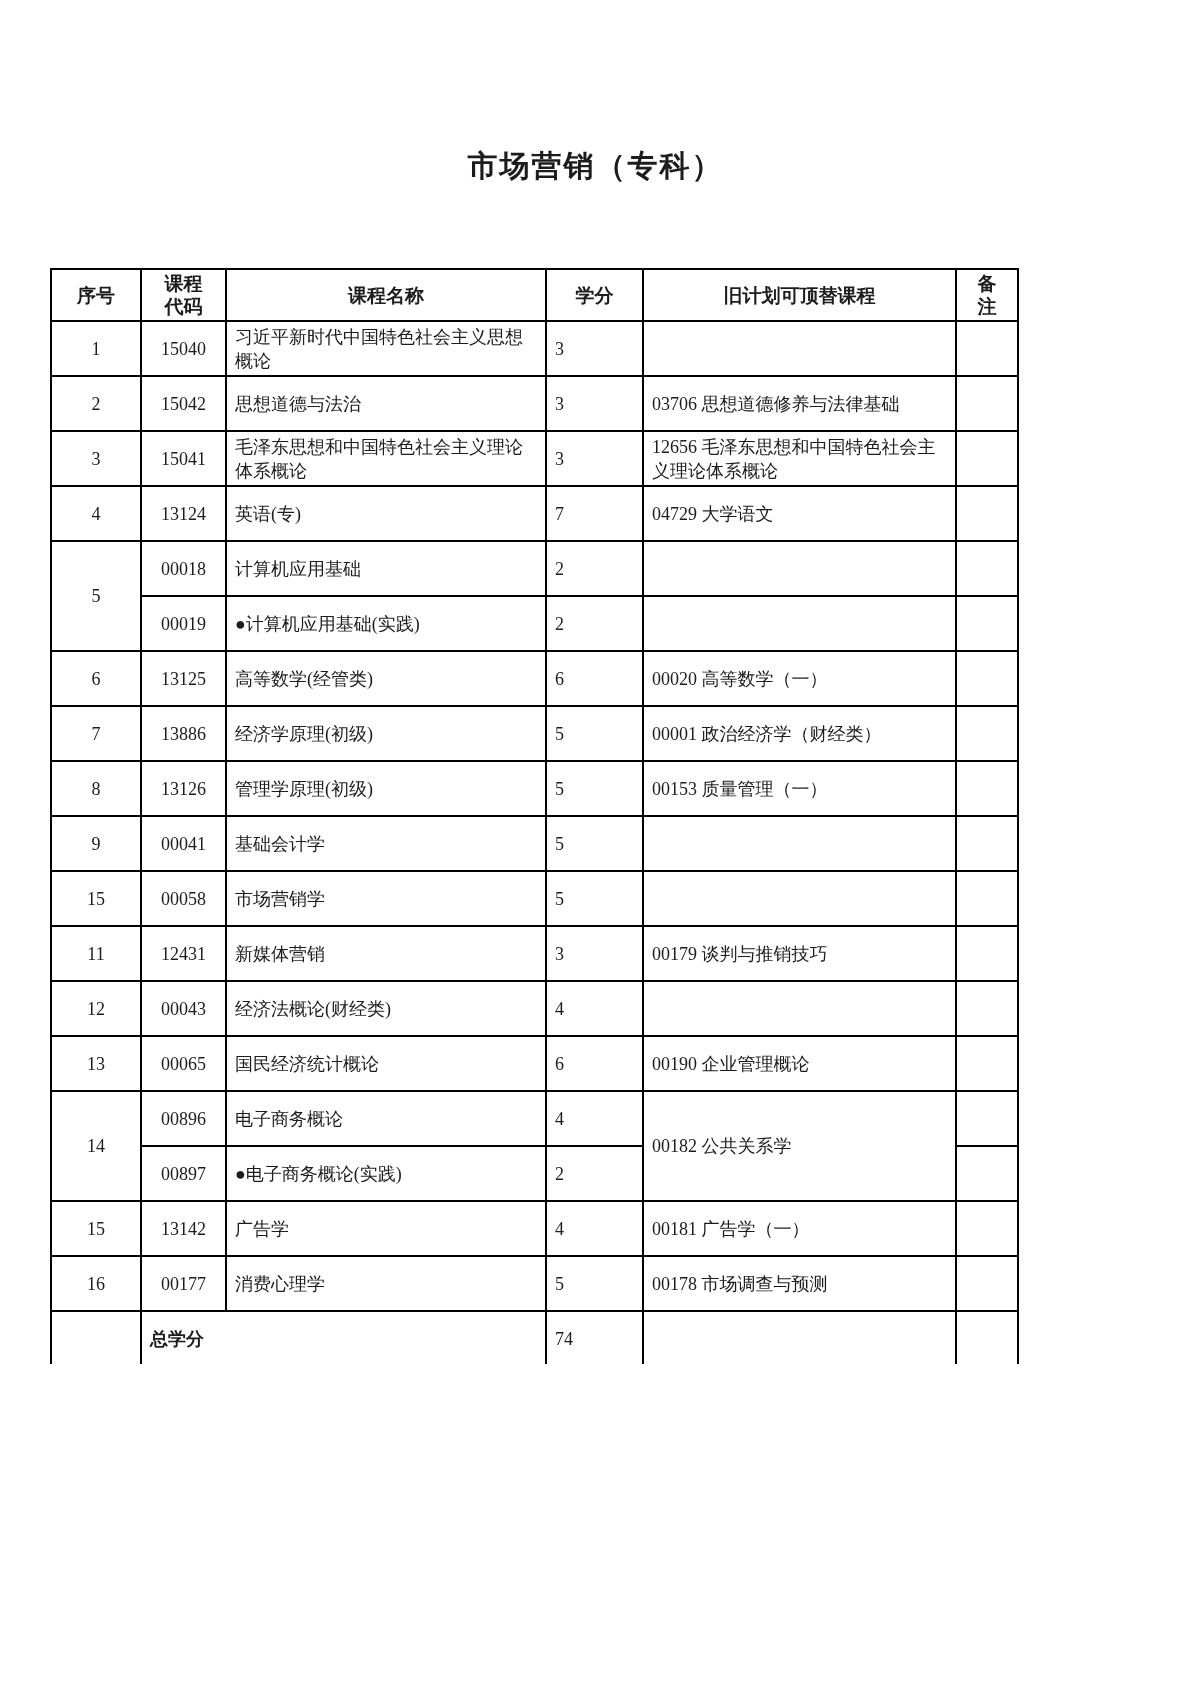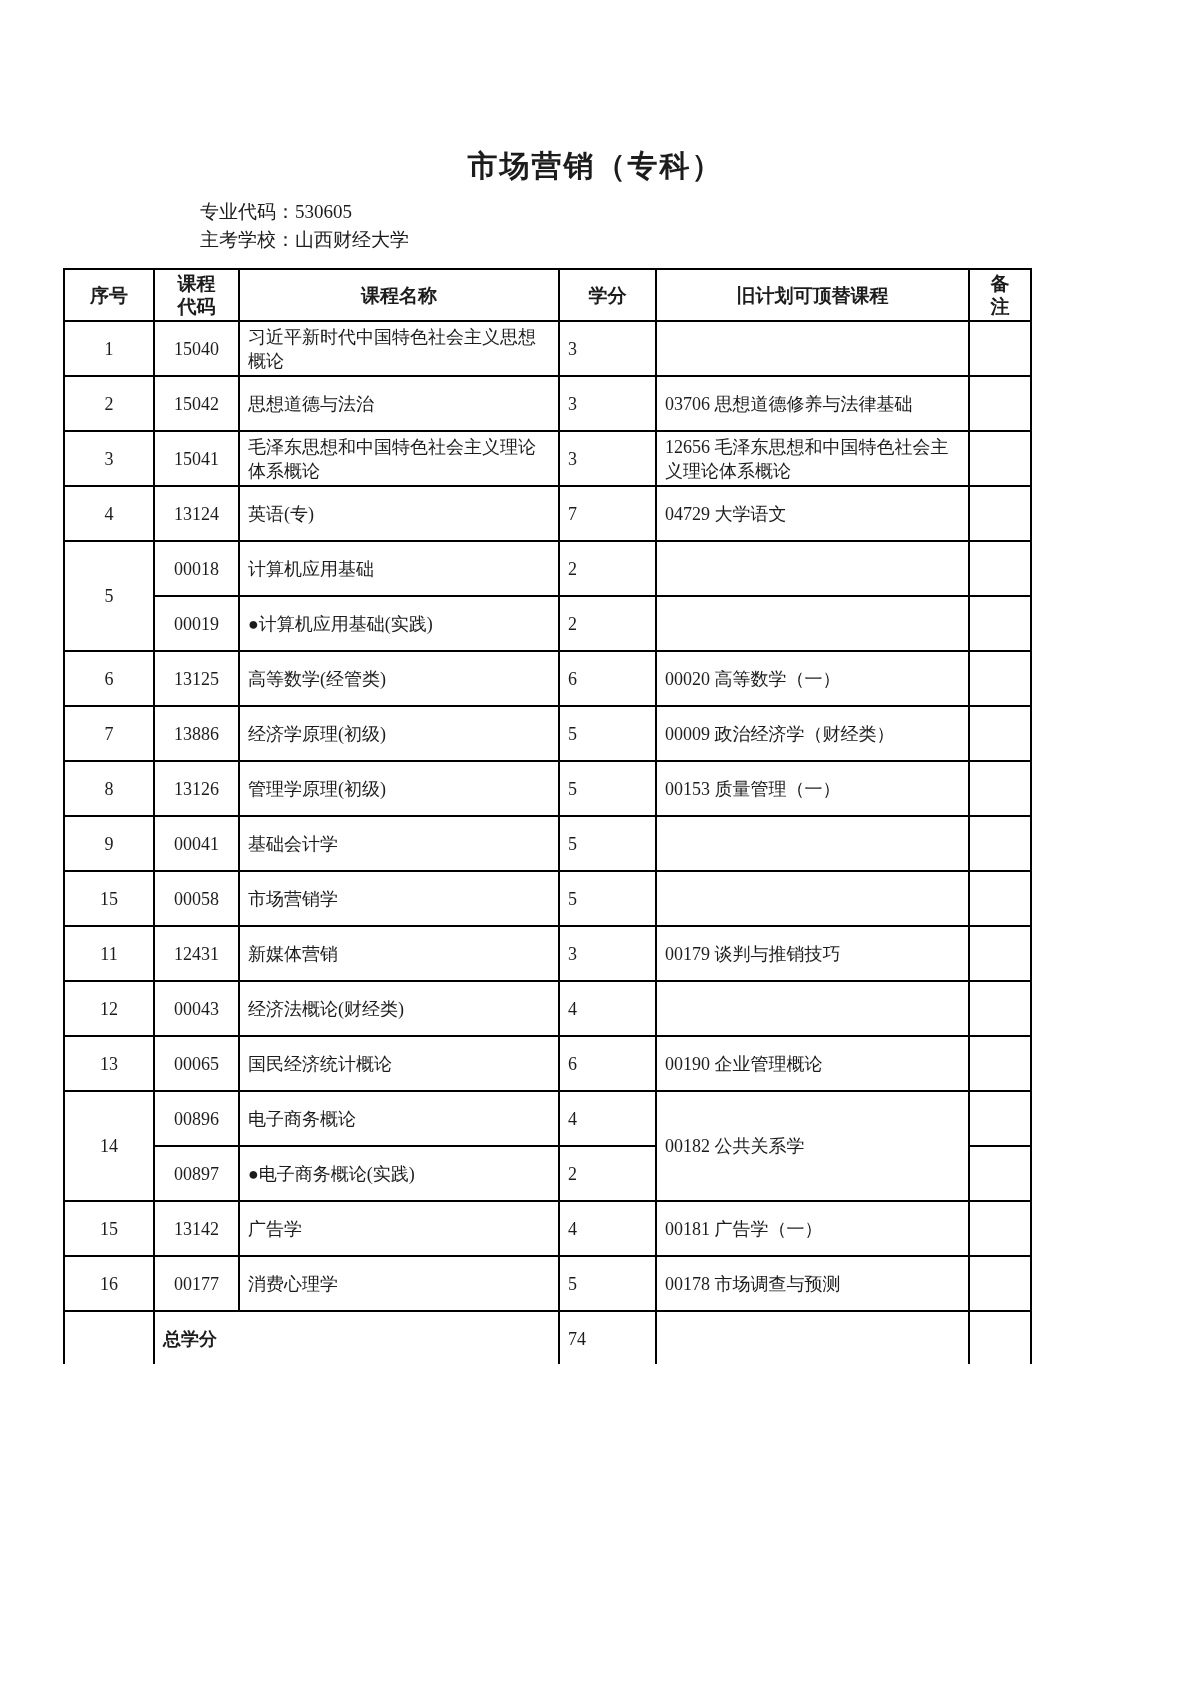--- a/index.html
+++ b/index.html
@@ -33,21 +33,21 @@
   .meta-block {
     position: absolute;
     top: 198px;
     left: 200px;
     font-size: 19px;
     line-height: 28px;
   }
   table.course-table {
     position: absolute;
     top: 268px;
-    left: 63px;
+    left: 50px;
     width: 967px;
     border-collapse: collapse;
     table-layout: fixed;
   }
   table.course-table th,
   table.course-table td {
     border: 2px solid #000000;
     font-size: 18px;
     padding: 2px 8px;
     vertical-align: middle;
@@ -78,24 +78,20 @@
     font-family: "Liberation Sans", "DejaVu Sans", sans-serif;
   }
 </style>
 </head>
 <body>
 
 <div class="page">
 
   <h1 class="doc-title">市场营销（专科）</h1>
 
-  <div class="meta-block">
-    <div>专业代码：530605</div>
-    <div>主考学校：山西财经大学</div>
-  </div>
 
   <table class="course-table">
     <colgroup>
       <col style="width:90px">
       <col style="width:85px">
       <col style="width:320px">
       <col style="width:97px">
       <col style="width:313px">
       <col style="width:62px">
     </colgroup>
@@ -165,21 +161,21 @@
           <td class="c-left">高等数学(经管类)</td>
           <td class="c-left">6</td>
           <td class="c-left">00020 高等数学（一）</td>
           <td class="c-center"></td>
         </tr>
         <tr>
           <td class="c-center">7</td>
           <td class="c-center">13886</td>
           <td class="c-left">经济学原理(初级)</td>
           <td class="c-left">5</td>
-          <td class="c-left">00009 政治经济学（财经类）</td>
+          <td class="c-left">00001 政治经济学（财经类）</td>
           <td class="c-center"></td>
         </tr>
         <tr>
           <td class="c-center">8</td>
           <td class="c-center">13126</td>
           <td class="c-left">管理学原理(初级)</td>
           <td class="c-left">5</td>
           <td class="c-left">00153 质量管理（一）</td>
           <td class="c-center"></td>
         </tr>

